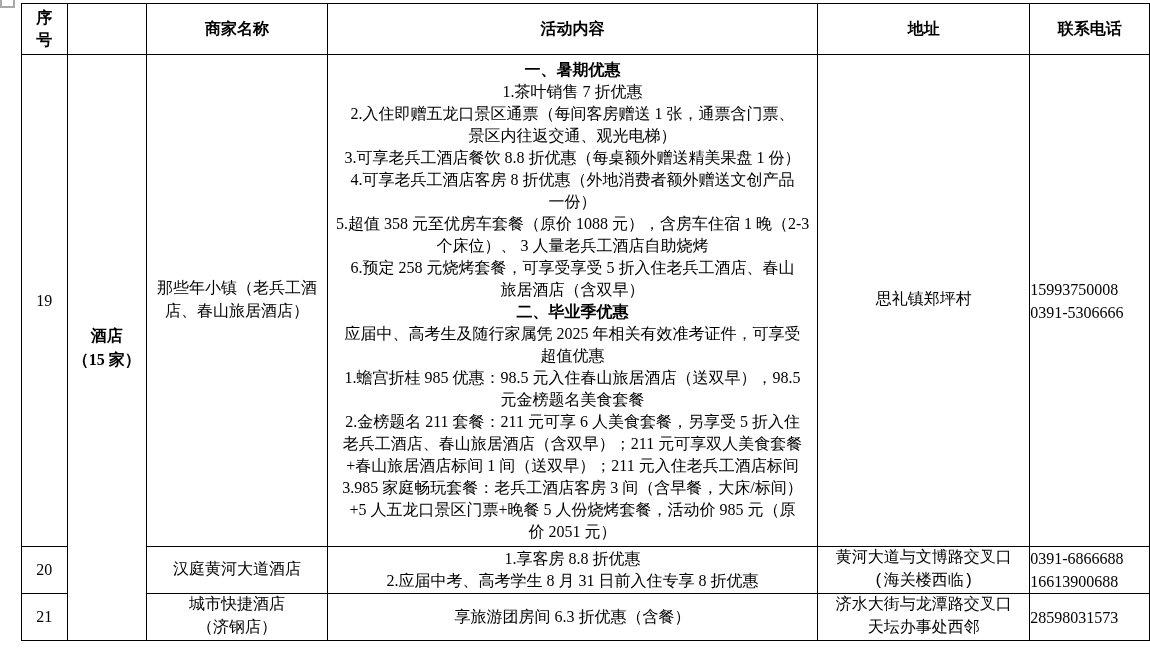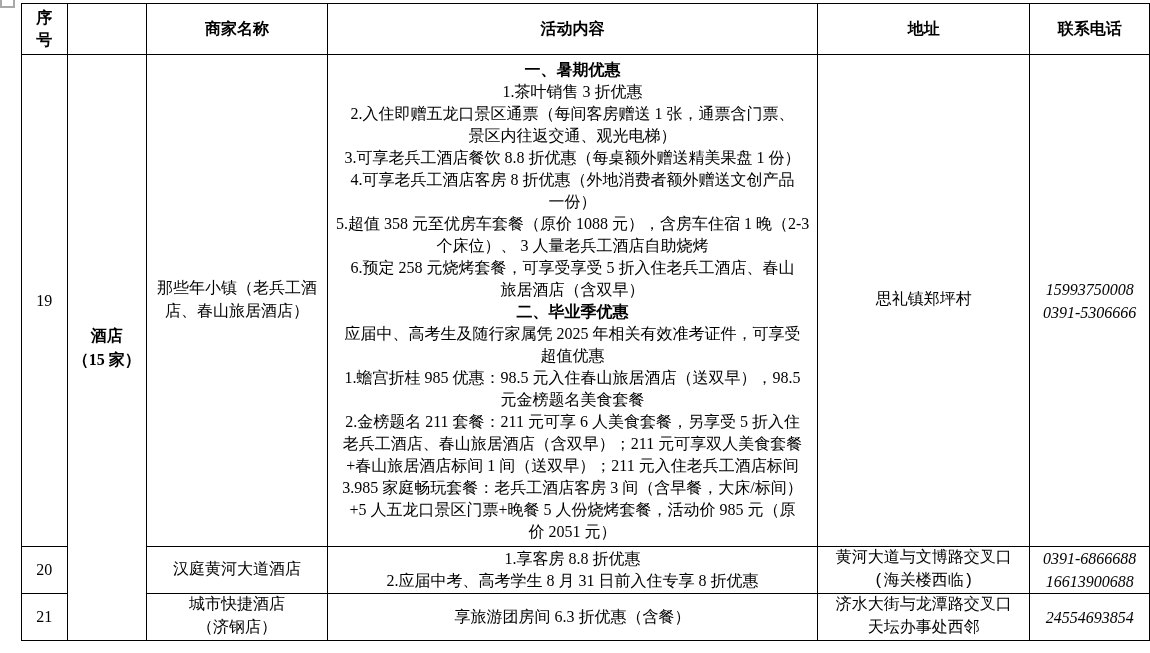--- a/index.html
+++ b/index.html
@@ -26,21 +26,21 @@
   tr.hdr{height:51px;}
   tr.r0{height:492px;}
   tr.r1{height:38px;}
   tr.r2{height:45px;}
   .hdr-no-inner{width:18px;margin:0 auto;word-break:break-all;}
   .c-no{text-align:center;margin-top:40px;}
   .c-cat{text-align:center;font-weight:bold;line-height:24px;margin-top:35px;}
   .c-merchant{text-align:center;line-height:23px;padding:0 2px;font-family:Liberation Mono, monospace;}
   .c-activity{text-align:center;padding:2px 3px 2px 5px;line-height:22px;}
   .c-address{text-align:center;padding-left:8px;padding-right:2px;line-height:23px;font-family:Liberation Mono, monospace;}
-  .c-phone{text-align:center;line-height:23px;font-style:italic;}
+  .c-phone{line-height:23px;}
   .line{white-space:nowrap;}
   .bold{font-weight:bold;}
 </style>
 </head>
 <body>
 
 <div id="corner-artifact"></div>
 
 <table id="doc-table">
   <colgroup>
@@ -71,21 +71,21 @@
         <td class="c-cat" rowspan="3">
           <div class="line">酒店</div>
           <div class="line">（15 家）</div>
         </td>
         <td class="c-merchant">
           <div class="line">那些年小镇（老兵工酒</div>
           <div class="line">店、春山旅居酒店）</div>
         </td>
         <td class="c-activity">
           <div class="line bold">一、暑期优惠</div>
-          <div class="line">1.茶叶销售 3 折优惠</div>
+          <div class="line">1.茶叶销售 7 折优惠</div>
           <div class="line">2.入住即赠五龙口景区通票（每间客房赠送 1 张，通票含门票、</div>
           <div class="line">景区内往返交通、观光电梯）</div>
           <div class="line">3.可享老兵工酒店餐饮 8.8 折优惠（每桌额外赠送精美果盘 1 份）</div>
           <div class="line">4.可享老兵工酒店客房 8 折优惠（外地消费者额外赠送文创产品</div>
           <div class="line">一份）</div>
           <div class="line">5.超值 358 元至优房车套餐（原价 1088 元），含房车住宿 1 晚（2-3</div>
           <div class="line">个床位）、 3 人量老兵工酒店自助烧烤</div>
           <div class="line">6.预定 258 元烧烤套餐，可享受享受 5 折入住老兵工酒店、春山</div>
           <div class="line">旅居酒店（含双早）</div>
           <div class="line bold">二、毕业季优惠</div>
@@ -137,17 +137,17 @@
           <div class="line">（济钢店）</div>
         </td>
         <td class="c-activity">
           <div class="line">享旅游团房间 6.3 折优惠（含餐）</div>
         </td>
         <td class="c-address">
           <div class="line">济水大街与龙潭路交叉口</div>
           <div class="line">天坛办事处西邻</div>
         </td>
         <td class="c-phone">
-          <div class="line">24554693854</div>
+          <div class="line">28598031573</div>
         </td>
       </tr>
     </tbody>
 </table>
 
 </body></html>

